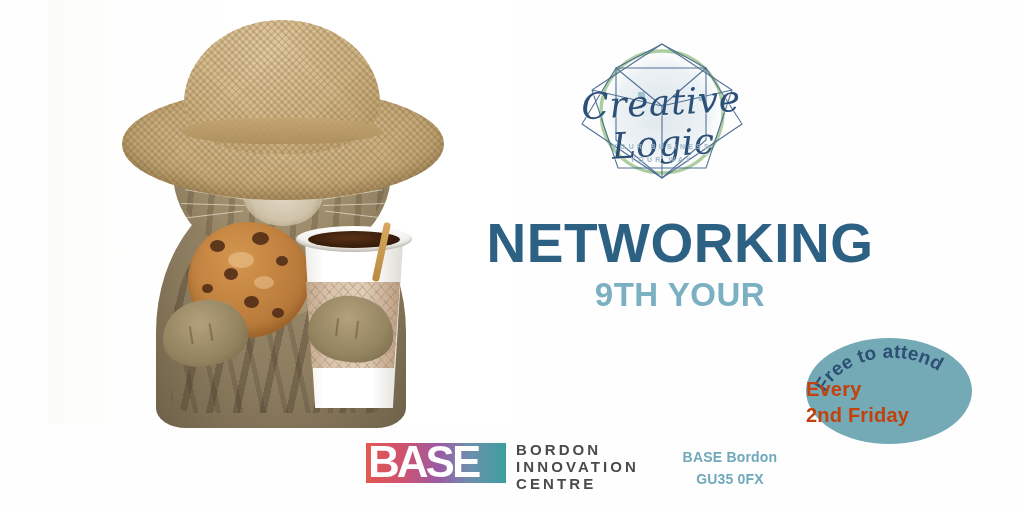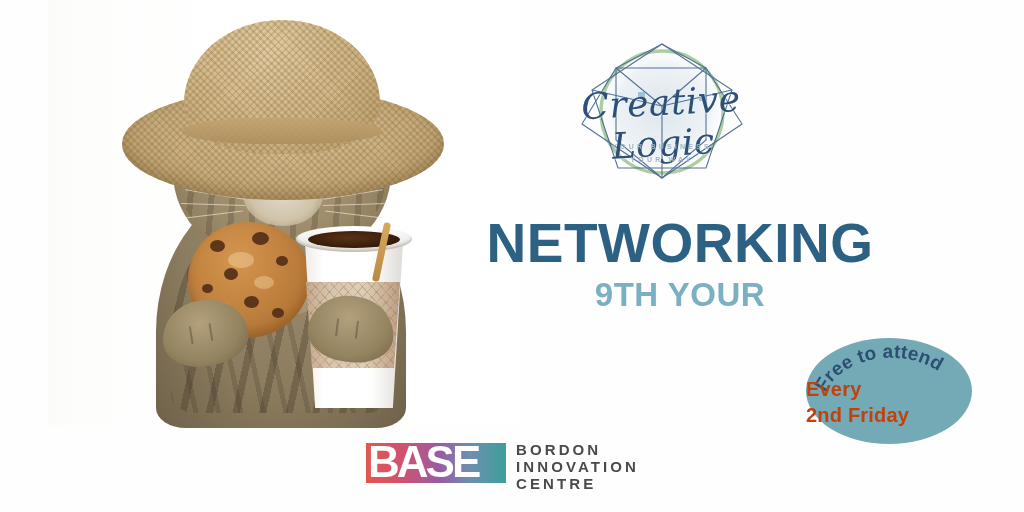--- a/index.html
+++ b/index.html
@@ -366,14 +366,18 @@
       <rect x="0" y="3" width="140" height="40" fill="url(#basegrad)" mask="url(#basemask)"></rect>
     </svg>
   </div>
 
   <div class="bic">
     <span>BORDON</span><br>
     <span>INNOVATION</span><br>
     <span>CENTRE</span>
   </div>
 
+  <div class="venue">
+    <span>BASE Bordon</span><br>
+    <span>GU35 0FX</span>
+  </div>
 
 </div>
 
 </body></html>

